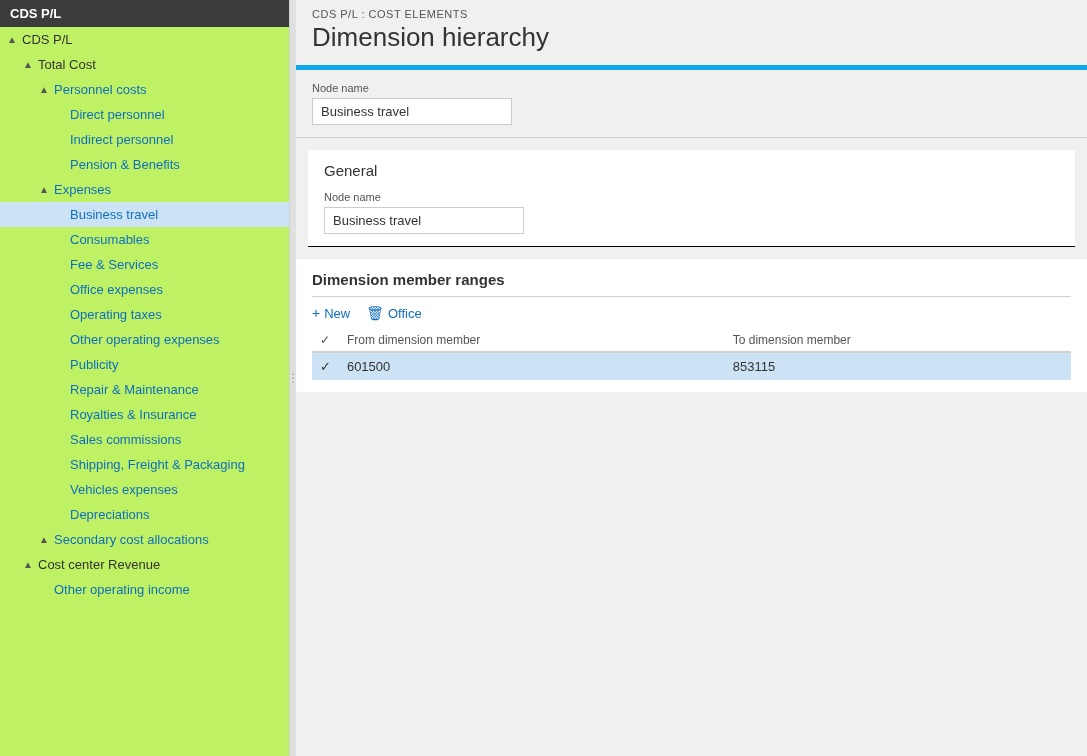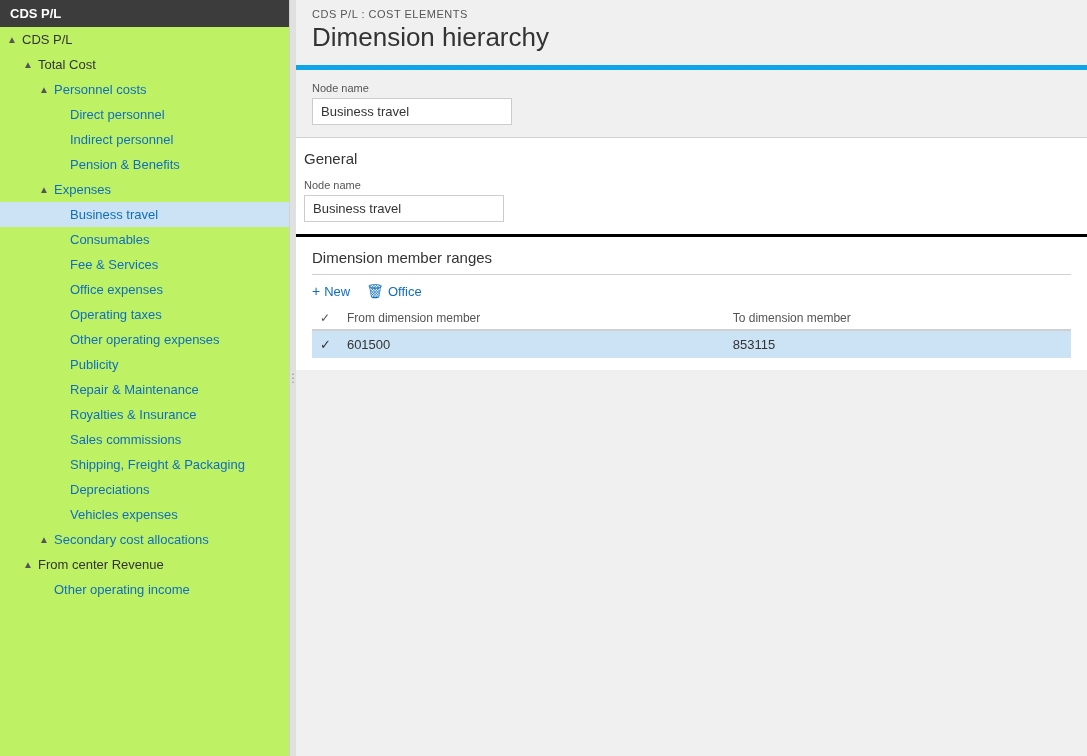--- a/index.html
+++ b/index.html
@@ -106,40 +106,40 @@
       background: #fff;
       border: 1px solid #ccc;
       padding: 5px 8px;
       font-size: 13px;
       width: 200px;
       color: #333;
     }
 
     .section-block {
       background: #fff;
-      margin: 0;
-      padding: 12px 8px;
-      border-bottom: 3px solid #000000;
+      margin: 12px;
+      padding: 12px 16px;
+      border-bottom: 1px solid #000000;
     }
 
     .section-title {
       font-size: 15px;
       font-weight: 400;
       color: #333;
       margin-bottom: 12px;
     }
 
     .dim-member-section {
       background: #fff;
       padding: 12px 16px;
     }
 
     .dim-member-title {
       font-size: 15px;
-      font-weight: 400;
+      font-weight: 700;
       color: #333;
       border-bottom: 1px solid #d0d0d0;
       padding-bottom: 8px;
       margin-bottom: 8px;
     }
 
     .toolbar {
       display: flex;
       gap: 16px;
       margin-bottom: 8px;
@@ -274,33 +274,33 @@
       <div class="tree-item indent-3">
         <span class="tree-toggle"></span>
         <span class="tree-label">Sales commissions</span>
       </div>
       <div class="tree-item indent-3">
         <span class="tree-toggle"></span>
         <span class="tree-label">Shipping, Freight &amp; Packaging</span>
       </div>
       <div class="tree-item indent-3">
         <span class="tree-toggle"></span>
+        <span class="tree-label">Vehicles expenses</span>
+      </div>
+      <div class="tree-item indent-3">
+        <span class="tree-toggle"></span>
         <span class="tree-label">Depreciations</span>
       </div>
-      <div class="tree-item indent-3">
-        <span class="tree-toggle"></span>
-        <span class="tree-label">Vehicles expenses</span>
-      </div>
       <div class="tree-item indent-2">
         <span class="tree-toggle">▲</span>
         <span class="tree-label">Secondary cost allocations</span>
       </div>
       <div class="tree-item indent-1 no-link">
         <span class="tree-toggle">▲</span>
-        <span class="tree-label">From center Revenue</span>
+        <span class="tree-label">Cost center Revenue</span>
       </div>
       <div class="tree-item indent-2">
         <span class="tree-toggle"></span>
         <span class="tree-label">Other operating income</span>
       </div>
     </div>
 </div>
 
 <div id="resizer">⋮</div>
 

